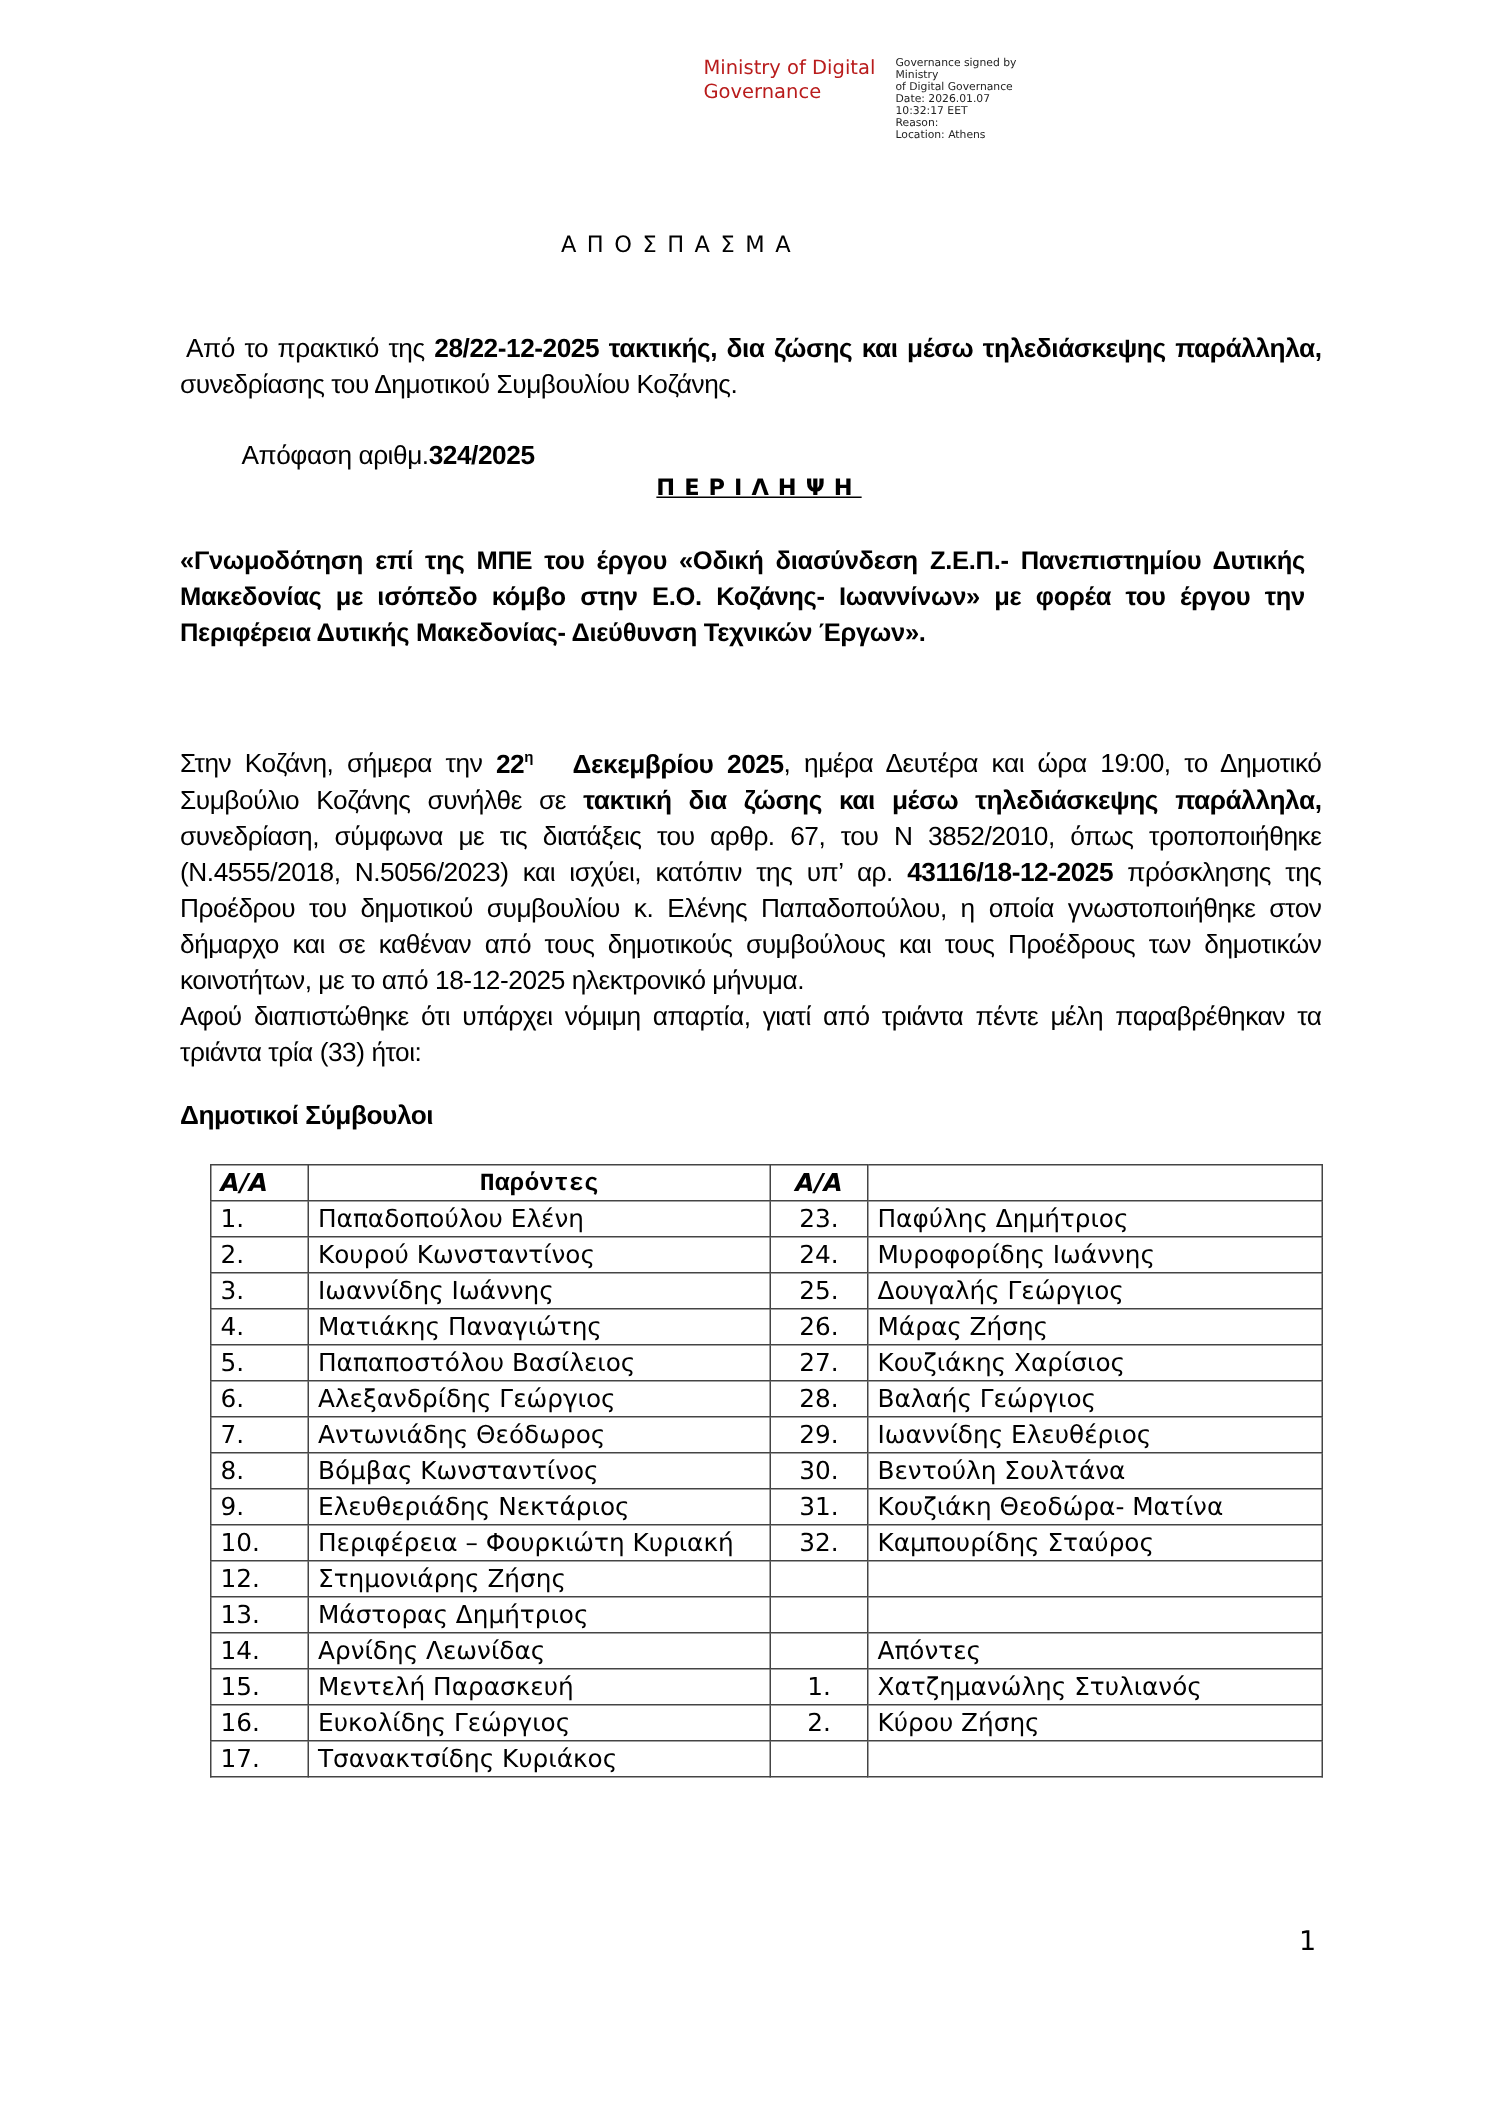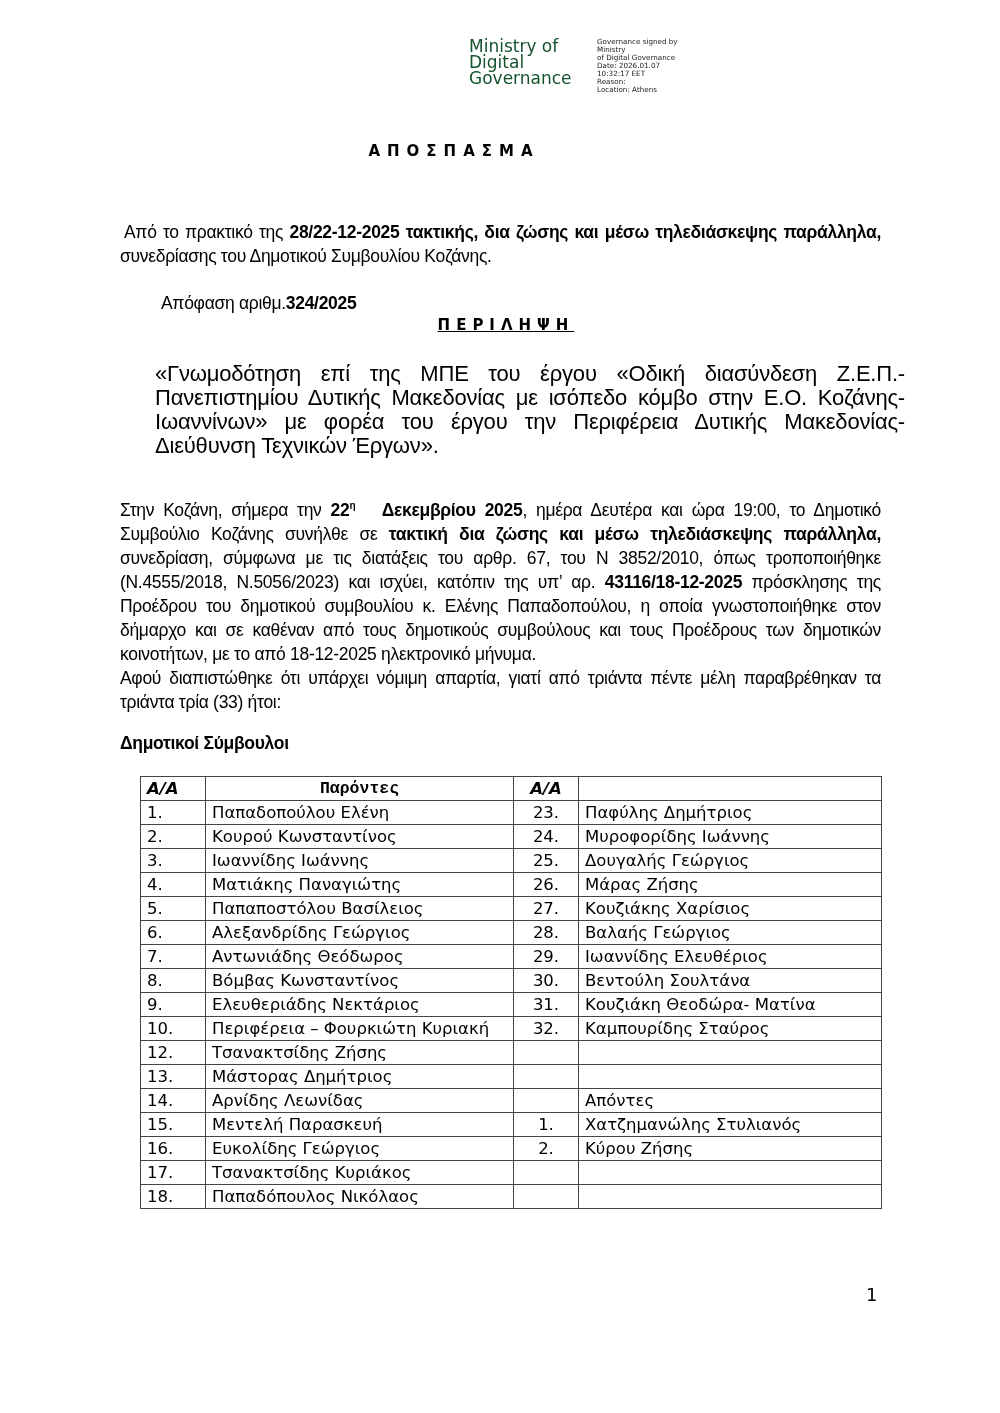--- a/index.html
+++ b/index.html
@@ -1,27 +1,27 @@
 <!DOCTYPE html>
 <html><head>
   <meta charset="utf-8">
   <style>
     html, body { margin: 0; padding: 0; background: #ffffff; }
     body { width: 1000px; height: 1413px; position: relative; overflow: hidden; color: #000; font-family: "Liberation Sans", sans-serif; }
     .sig { position: absolute; left: 469px; top: 38px; display: flex; align-items: flex-start; }
-    .sig-name { font-family: "DejaVu Sans", sans-serif; font-size: 17px; line-height: 16px; color: #14532d; width: 128px; }
+    .sig-name { font-family: "DejaVu Sans", sans-serif; font-size: 13px; line-height: 16px; color: #b91c1c; width: 128px; }
     .sig-details { font-family: "DejaVu Sans", sans-serif; font-size: 7.2px; line-height: 8px; color: #222; margin-top: 0px; width: 110px; }
-    .title { position: absolute; left: 0; width: 908px; top: 142px; text-align: center; font-family: "DejaVu Sans", sans-serif; font-size: 15px; letter-spacing: 7px; font-weight: bold; }
+    .title { position: absolute; left: 0; width: 908px; top: 154px; text-align: center; font-family: "DejaVu Sans", sans-serif; font-size: 15px; letter-spacing: 7px; font-weight: normal; }
     .para { position: absolute; left: 120px; width: 761px; font-size: 17.5px; line-height: 24px; text-align: justify; font-family: "Liberation Sans", sans-serif; letter-spacing: -0.3px; }
     .b { font-weight: bold; }
     .p1 { top: 220px; }
     .p1 .lead { padding-left: 4px; }
     .decision { position: absolute; left: 137px; top: 293px; font-size: 17.5px; letter-spacing: -0.3px; margin-left: 24px; }
     .summary-title { position: absolute; left: 0; width: 1000px; top: 316px; text-align: center; font-family: "DejaVu Sans", sans-serif; font-weight: bold; font-size: 15px; letter-spacing: 6px; text-decoration: underline; padding-left: 6px; }
-    .subject { position: absolute; left: 120px; width: 750px; top: 362px; font-size: 22px; line-height: 24px; font-weight: normal; text-align: justify; letter-spacing: -0.2px; margin-left: 35px; }
+    .subject { position: absolute; left: 120px; width: 750px; top: 362px; font-size: 17px; line-height: 24px; font-weight: bold; text-align: justify; letter-spacing: -0.2px; }
     .p2 { top: 477px; margin-top: 17px; }
     .members-heading { position: absolute; left: 120px; top: 733px; font-size: 17.5px; font-weight: bold; letter-spacing: -0.3px; }
     table.members { position: absolute; left: 140px; top: 776px; width: 742px; border-collapse: collapse; font-family: "DejaVu Sans", sans-serif; font-size: 16.5px; }
     table.members td, table.members th { border: 1px solid #444; padding: 0 6px; height: 23px; line-height: 23px; vertical-align: top; font-weight: normal; text-align: left; }
     table.members th { font-weight: bold; }
     table.members th.aa { font-style: italic; }
     .c1 { width: 52px; }
     .c2 { width: 295px; }
     .c3 { width: 52px; text-align: center !important; }
     table.members td.c3 { text-align: center; }
@@ -123,21 +123,21 @@
         <td>Κουζιάκη Θεοδώρα- Ματίνα</td>
       </tr>
       <tr class="tall">
         <td>10.</td>
         <td>Περιφέρεια – Φουρκιώτη Κυριακή</td>
         <td class="c3">32.</td>
         <td>Καμπουρίδης Σταύρος</td>
       </tr>
       <tr>
         <td>12.</td>
-        <td>Τσανακτσίδης Ζήσης</td>
+        <td>Στημονιάρης Ζήσης</td>
         <td class="c3"></td>
         <td></td>
       </tr>
       <tr>
         <td>13.</td>
         <td>Μάστορας Δημήτριος</td>
         <td class="c3"></td>
         <td></td>
       </tr>
       <tr>
@@ -157,22 +157,16 @@
         <td>Ευκολίδης Γεώργιος</td>
         <td class="c3">2.</td>
         <td>Κύρου Ζήσης</td>
       </tr>
       <tr>
         <td>17.</td>
         <td>Τσανακτσίδης Κυριάκος</td>
         <td class="c3"></td>
         <td></td>
       </tr>
-      <tr>
-        <td>18.</td>
-        <td>Παπαδόπουλος Νικόλαος</td>
-        <td class="c3"></td>
-        <td></td>
-      </tr>
     </tbody>
 </table>
 
 <div class="page-num">1</div>
 
 </body></html>

